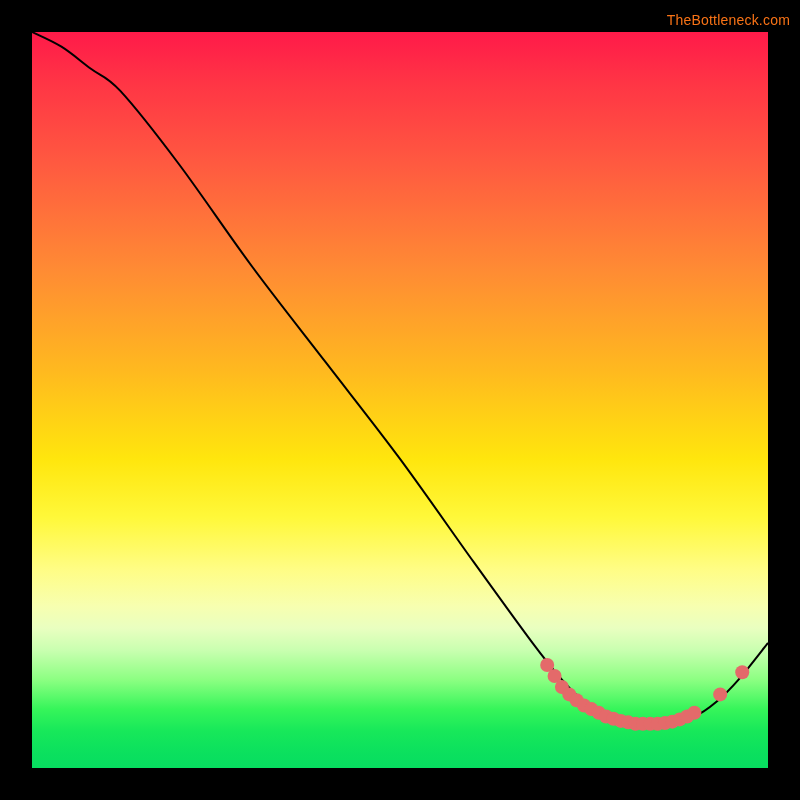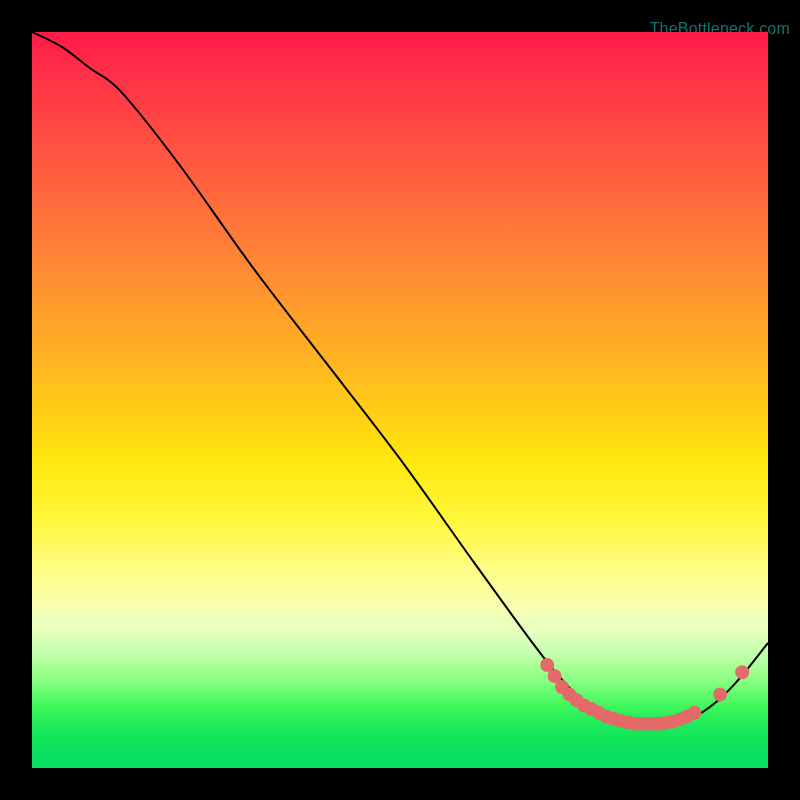--- a/index.html
+++ b/index.html
@@ -12,24 +12,24 @@
     font-family: Arial, Helvetica, sans-serif;
   }
   .frame {
     position: relative;
     width: 800px;
     height: 800px;
     background: #000;
   }
   .watermark {
     position: absolute;
-    top: 20px;
+    top: 12px;
     right: 10px;
-    color: #0f766e;
-    font-size: 16px;
+    color: #f97316;
+    font-size: 14px;
     font-weight: 500;
     letter-spacing: 0.2px;
   }
   .plot {
     position: absolute;
     left: 32px;
     top: 32px;
     width: 736px;
     height: 736px;
   }

